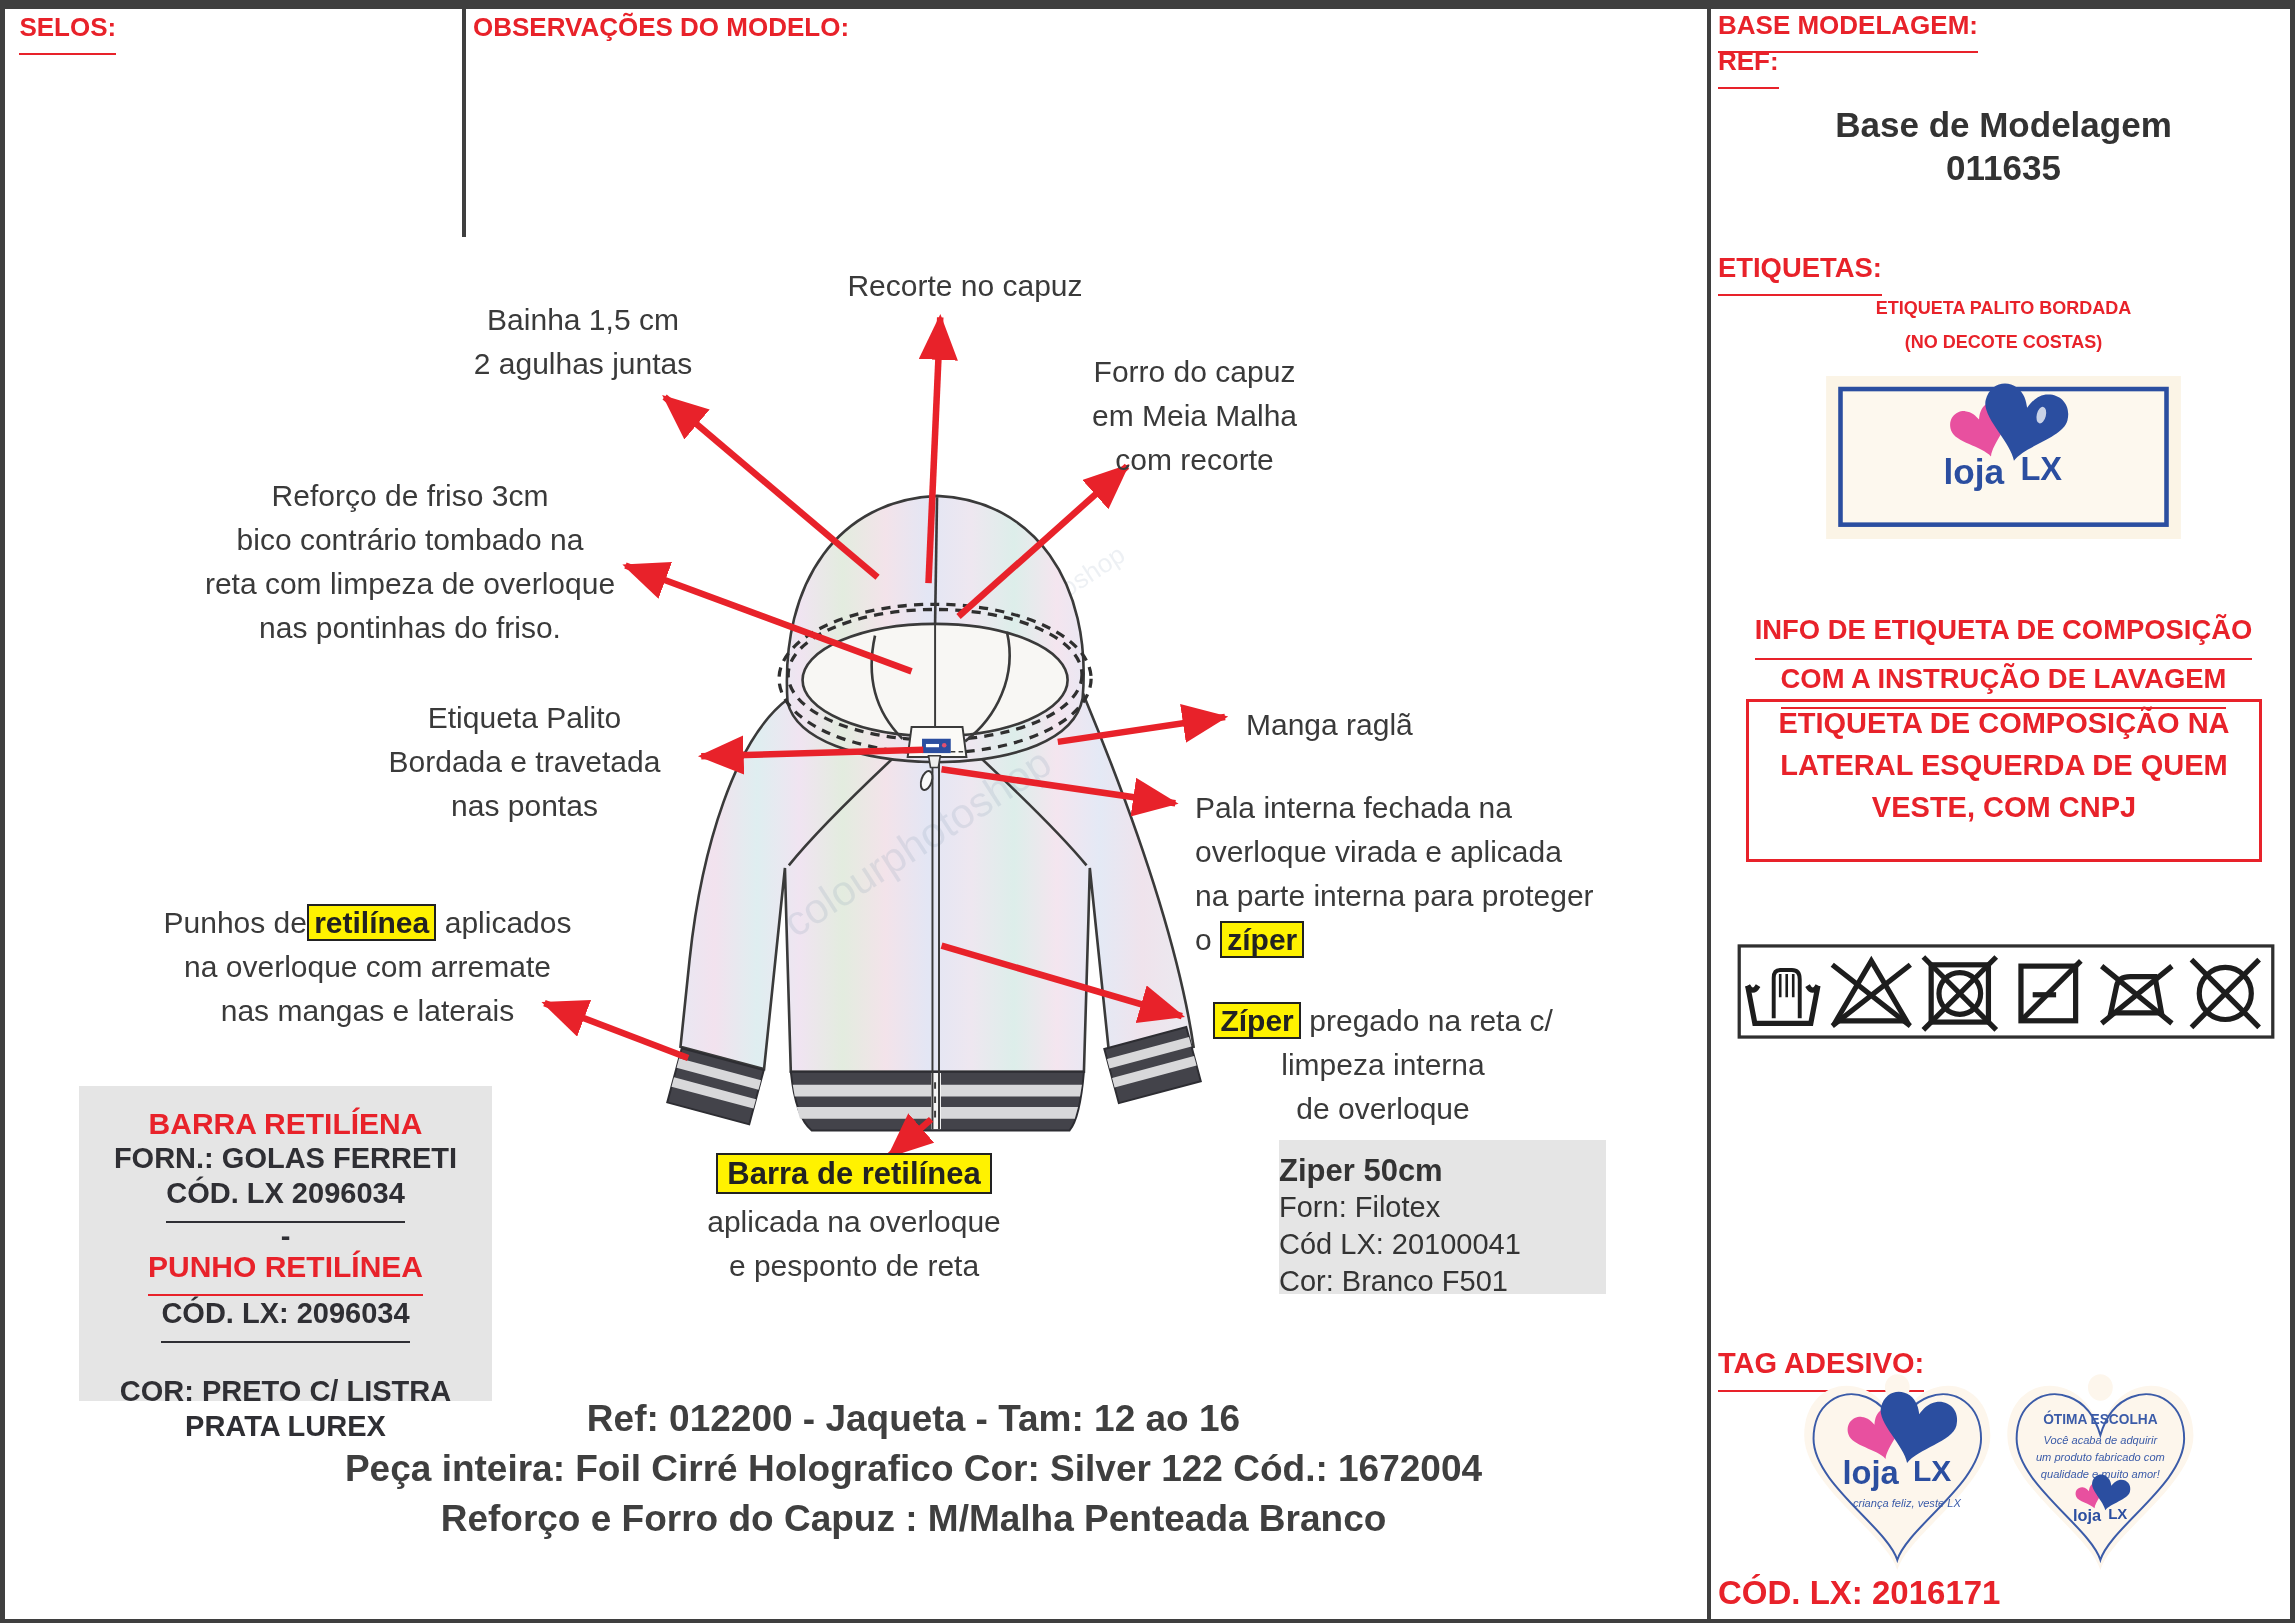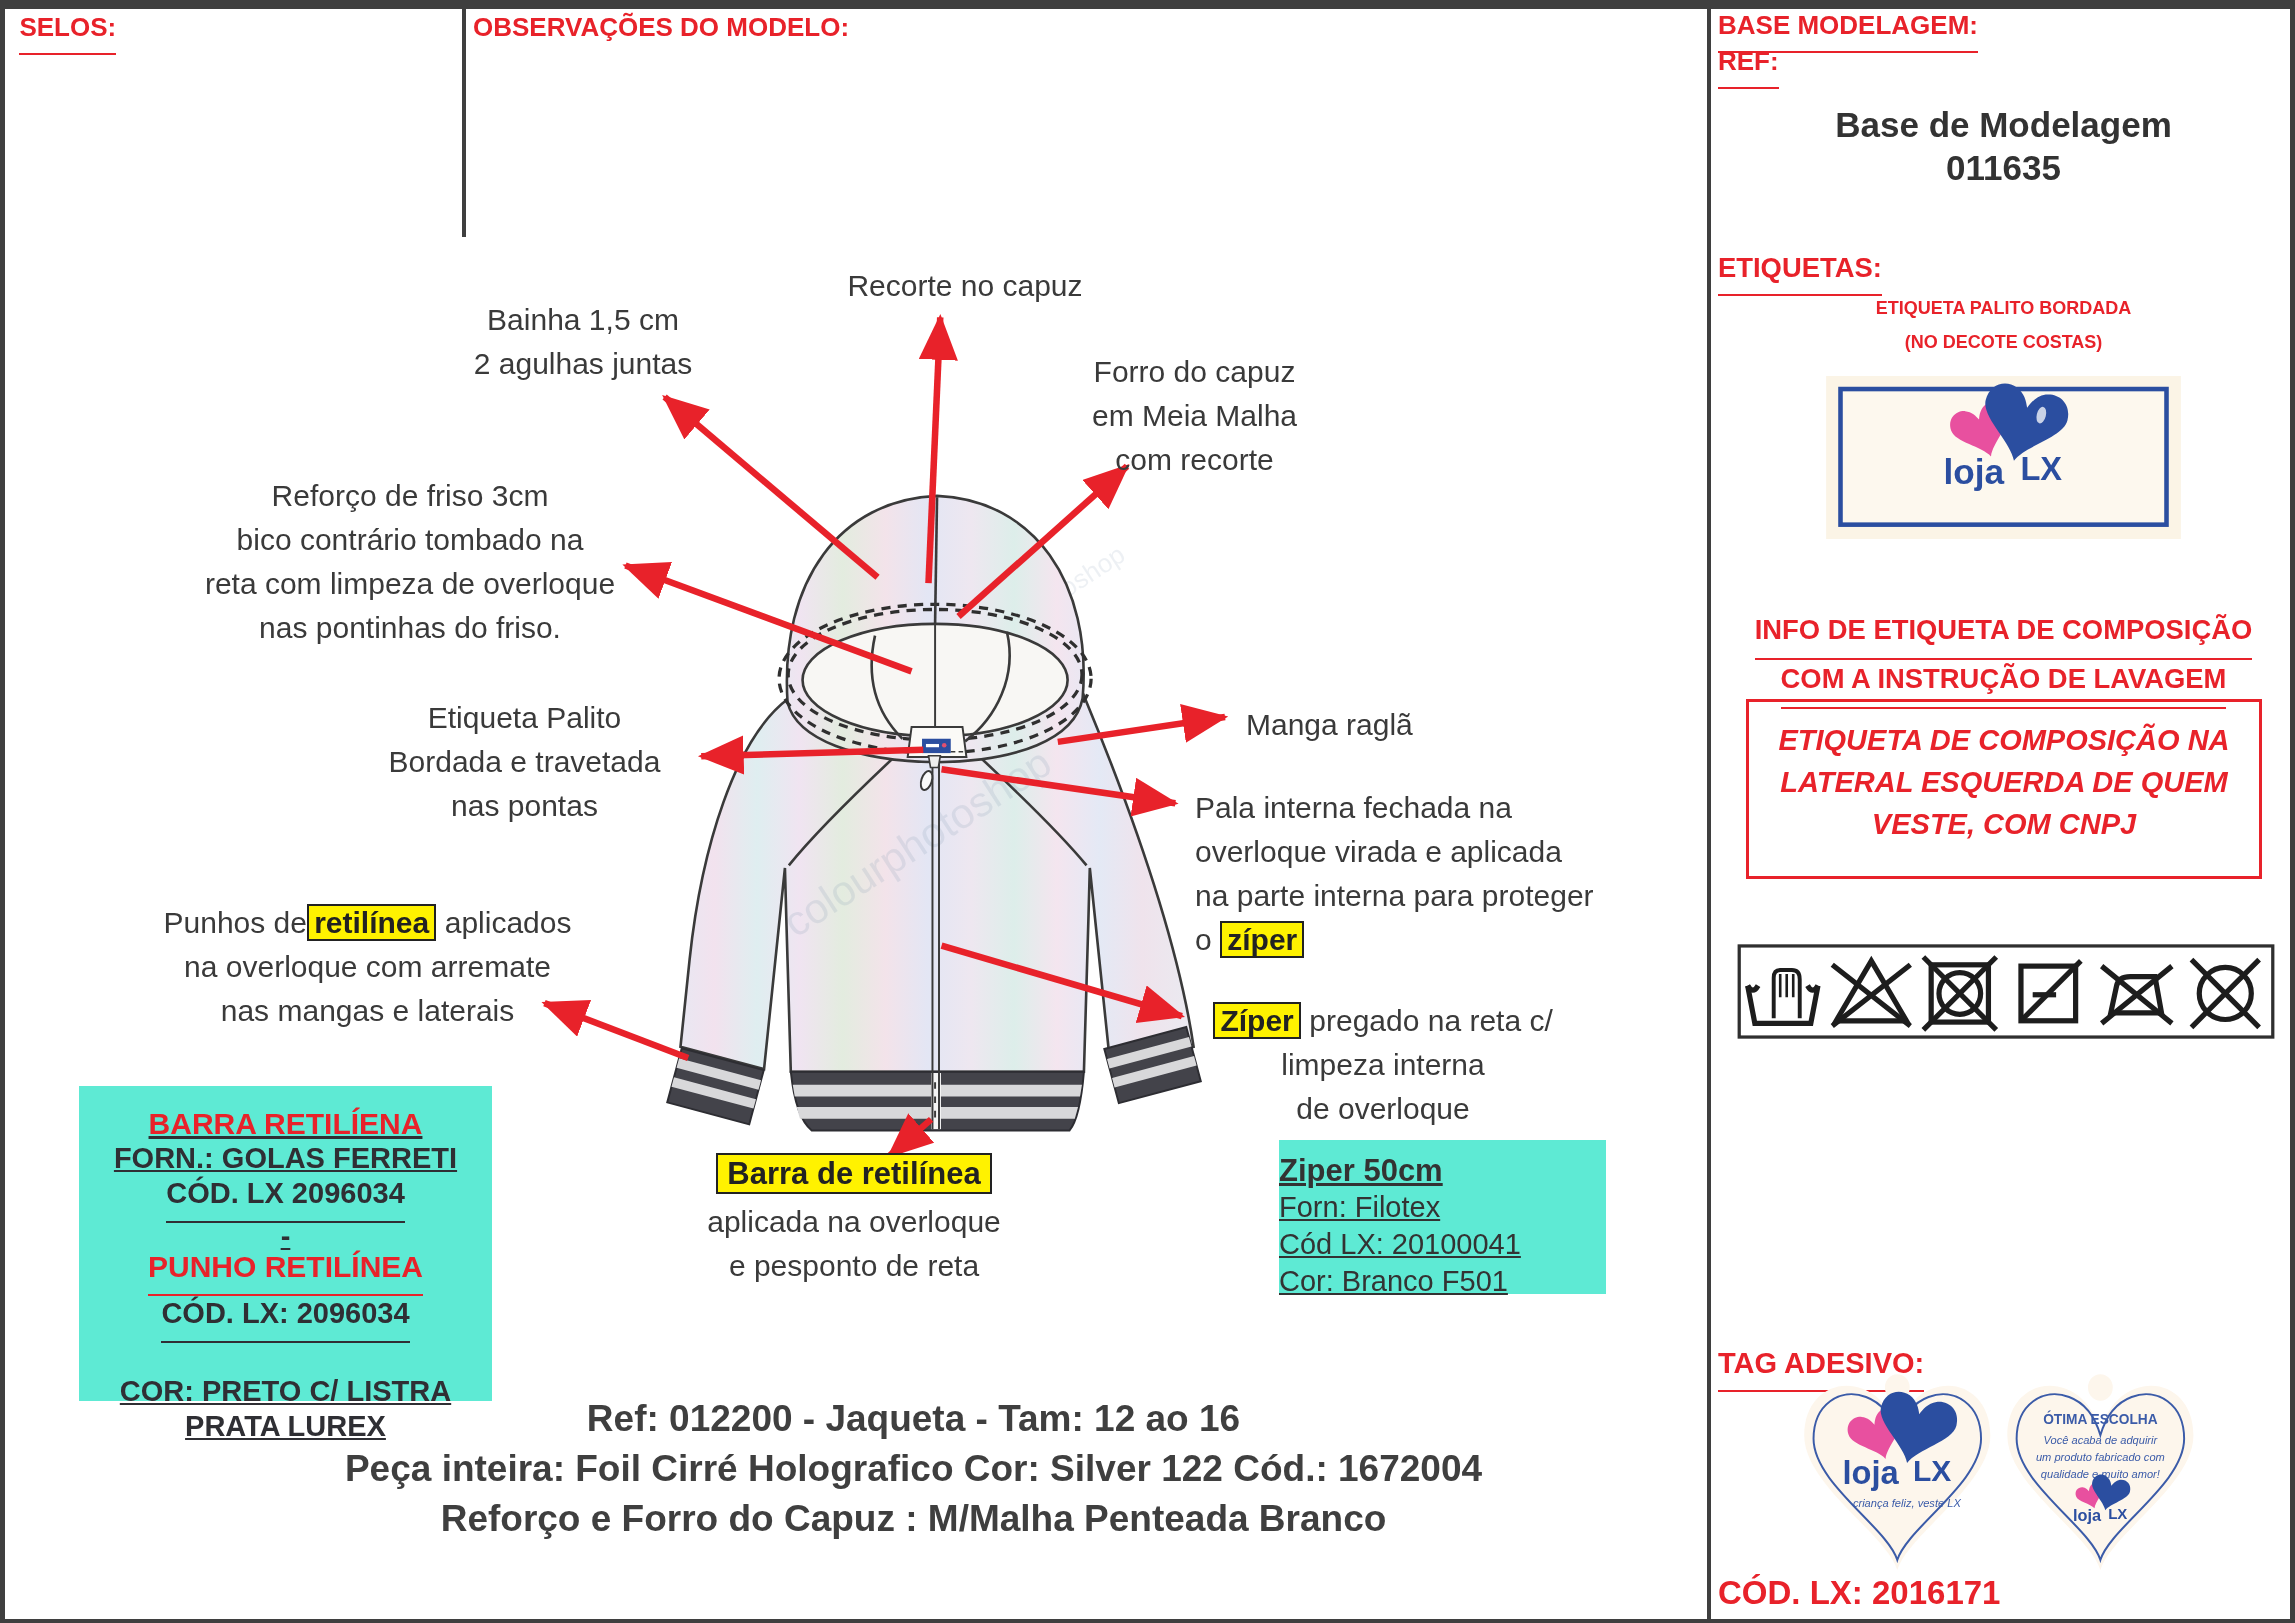--- a/index.html
+++ b/index.html
@@ -9,21 +9,21 @@
   .abs{position:absolute;}
   .hline{position:absolute;background:#3f3f3f;height:3.9px;}
   .vline{position:absolute;background:#3f3f3f;width:3.9px;}
   .redh{color:#e8222a;font-weight:bold;font-size:26px;}
   .u{border-bottom:2.6px solid currentColor;padding-bottom:10px;display:inline-block;}
   .ann{font-size:30px;line-height:44px;color:#3a3a3a;}
   .c{text-align:center;}
   .r{color:#e8222a;}
   .b{font-weight:bold;}
   .hl{background:#fff200;border:2.6px solid #222;padding:0 5.2px;font-weight:bold;color:#222;}
-  .ybox{background:#5eead4;text-decoration:underline;}
+  .ybox{background:#e5e5e5;}
   .leftbox{font-size:29px;line-height:35px;font-weight:bold;text-align:center;color:#2f2f34;}
   .zbox{font-size:29px;line-height:37px;text-align:left;color:#333;}
   .footer{font-size:37px;line-height:50px;font-weight:bold;color:#3f3f3f;text-align:center;}
   .basettl{font-size:35px;font-weight:bold;color:#333;text-align:center;line-height:43px;}
   .redbox{border:3.9px solid #e8222a;color:#e8222a;font-weight:bold;font-size:29px;
           line-height:42px;text-align:center;}
   svg text{font-family:"Liberation Sans",sans-serif;}
 </style>
 </head>
 <body>
@@ -60,21 +60,21 @@
       <ellipse cx="58" cy="-58" rx="7" ry="13" fill="#ffffff" opacity="0.75" transform="rotate(14 58 -58)"></ellipse>
       <text x="-92" y="48" font-size="54" font-weight="bold" fill="#2b4ea0">loja</text>
       <text x="26" y="42" font-size="50" font-weight="bold" fill="#2b4ea0">LX</text>
     </g>
   </svg>
 
   <div class="abs redh c" style="left:1706px;top:606px;width:585px;font-size:27.4px;line-height:37px;">
     <span class="u">INFO DE ETIQUETA DE COMPOSIÇÃO</span><br>
     <span class="u">COM A INSTRUÇÃO DE LAVAGEM</span>
   </div>
-  <div class="abs redbox" style="left:1741px;top:694px;width:510px;height:157px;padding-top:17px;font-style:italic;">
+  <div class="abs redbox" style="left:1741px;top:694px;width:510px;height:157px;">
     <div>ETIQUETA DE COMPOSIÇÃO NA</div>
     <div>LATERAL ESQUERDA DE QUEM</div>
     <div>VESTE, COM CNPJ</div>
   </div>
 
   <svg class="abs" style="left:1731px;top:939px;" width="540" height="95" viewBox="0 0 826 146">
     <rect x="3" y="3" width="820" height="140" fill="#fff" stroke="#2f2f2f" stroke-width="5"></rect>
     <g stroke="#1d1d1d" stroke-width="8" fill="none">
       <g transform="translate(70,76)">
         <path d="M-54,-12 L-43,46 L43,46 L54,-12"></path>

